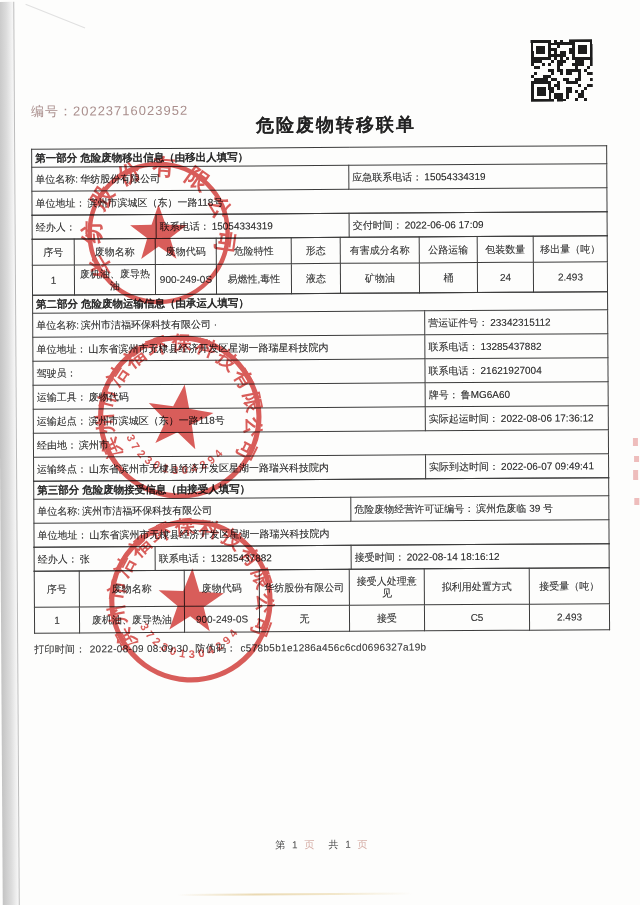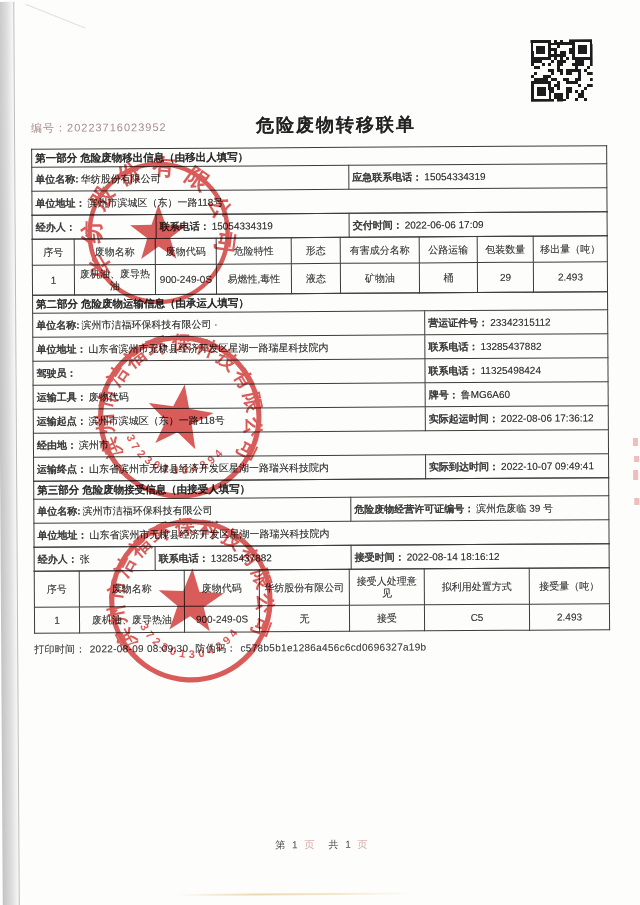--- a/index.html
+++ b/index.html
@@ -25,42 +25,42 @@
     background:#e0e0e0;transform:rotate(22deg);
   }
   .scan-bottom{
     position:absolute;left:175px;top:893px;width:235px;height:2px;
     background:linear-gradient(90deg,rgba(0,0,0,0),#ead9b2,#f2e7cb,rgba(0,0,0,0));
   }
   .edge-mark{position:absolute;width:5px;background:rgba(214,85,85,.38);}
 
   
   .doc-number{
-    position:absolute;left:33px;top:119px;font-size:11px;
+    position:absolute;left:33px;top:101px;font-size:13px;
     color:#a98e8c;letter-spacing:1px;
   }
   .doc-title{
     position:absolute;left:36px;top:113px;width:604px;text-align:center;
     font-size:18px;font-weight:bold;letter-spacing:2px;color:#222;
     text-shadow:0 0 .6px rgba(0,0,0,.55);
   }
   .qr{position:absolute;left:533px;top:41px;width:62px;height:62px;}
   .qr svg{width:100%;height:100%;}
 
   
   .form-box{position:absolute;left:33px;top:148px;width:575px;
     text-shadow:0 0 .5px rgba(60,60,60,.55);}
   table{border-collapse:collapse;table-layout:fixed;width:575px;margin-top:-1px;}
   td,th{border:1px solid #3c3c3c;font-size:10px;font-weight:normal;
     padding:0 3px;vertical-align:middle;overflow:hidden;line-height:1.15;}
   tr.h18{height:18px;} tr.h24{height:24px;} tr.h26{height:26px;}
   tr.h30{height:30px;} tr.h36{height:36px;}
   td.sec{font-weight:bold;font-size:10.5px;color:#2c2c2c;}
   td.fc{text-align:left;}
-  .lbl{color:#3c3c3c;font-weight:bold;}
+  .lbl{color:#3c3c3c;}
   .val{color:#333;margin-left:2px;}
   th.c, td.c{text-align:center;}
 
   
   .print-line{
     position:absolute;left:33px;top:641px;font-size:10px;color:#474747;
     text-shadow:0 0 .5px rgba(60,60,60,.5);letter-spacing:.3px;
   }
   .print-line span{margin-right:4px;}
   .page-line{
@@ -369,21 +369,21 @@
         <th class="c">移出量（吨）</th>
       </tr>
       <tr class="h30">
         <td class="c">1</td>
         <td class="c">废机油、废导热油</td>
         <td class="c">900-249-0S</td>
         <td class="c">易燃性,毒性</td>
         <td class="c">液态</td>
         <td class="c">矿物油</td>
         <td class="c">桶</td>
-        <td class="c">29</td>
+        <td class="c">24</td>
         <td class="c">2.493</td>
       </tr>
     </tbody>
       </table>
 
     <table>
       <colgroup>
           <col style="width:392px">
           <col style="width:183px">
         </colgroup>
@@ -394,36 +394,36 @@
       <tr class="h24">
         <td class="fc"><span class="lbl">单位名称:</span><span class="val">滨州市洁福环保科技有限公司 ·</span></td>
         <td class="fc"><span class="lbl">营运证件号：</span><span class="val">23342315112</span></td>
       </tr>
       <tr class="h24">
         <td class="fc"><span class="lbl">单位地址：</span><span class="val">山东省滨州市无棣县经济开发区星湖一路瑞星科技院内</span></td>
         <td class="fc"><span class="lbl">联系电话：</span><span class="val">13285437882</span></td>
       </tr>
       <tr class="h24">
         <td class="fc"><span class="lbl">驾驶员：</span><span class="val"></span></td>
-        <td class="fc"><span class="lbl">联系电话：</span><span class="val">11325498424</span></td>
+        <td class="fc"><span class="lbl">联系电话：</span><span class="val">21621927004</span></td>
       </tr>
       <tr class="h24">
         <td class="fc"><span class="lbl">运输工具：</span><span class="val">废物代码</span></td>
         <td class="fc"><span class="lbl">牌号：</span><span class="val">鲁MG6A60</span></td>
       </tr>
       <tr class="h24">
         <td class="fc"><span class="lbl">运输起点：</span><span class="val">滨州市滨城区（东）一路118号</span></td>
         <td class="fc"><span class="lbl">实际起运时间：</span><span class="val">2022-08-06 17:36:12</span></td>
       </tr>
       <tr class="h24">
         <td class="fc" colspan="2"><span class="lbl">经由地：</span><span class="val">滨州市</span></td>
       </tr>
       <tr class="h24">
         <td class="fc"><span class="lbl">运输终点：</span><span class="val">山东省滨州市无棣县经济开发区星湖一路瑞兴科技院内</span></td>
-        <td class="fc"><span class="lbl">实际到达时间：</span><span class="val">2022-10-07 09:49:41</span></td>
+        <td class="fc"><span class="lbl">实际到达时间：</span><span class="val">2022-06-07 09:49:41</span></td>
       </tr>
     </tbody>
       </table>
 
     <table>
       <colgroup>
           <col style="width:317px">
           <col style="width:258px">
         </colgroup>
       <tbody>

